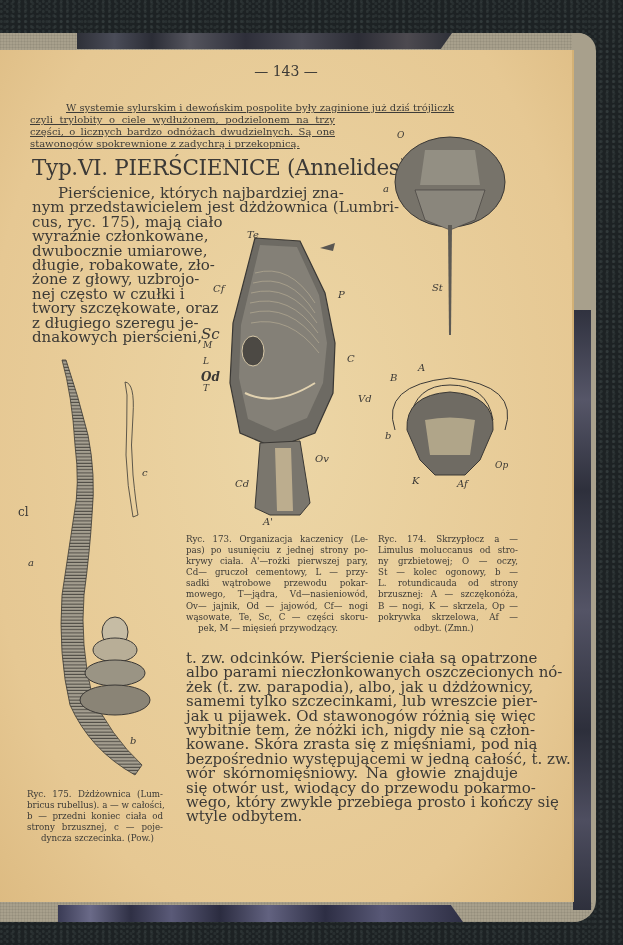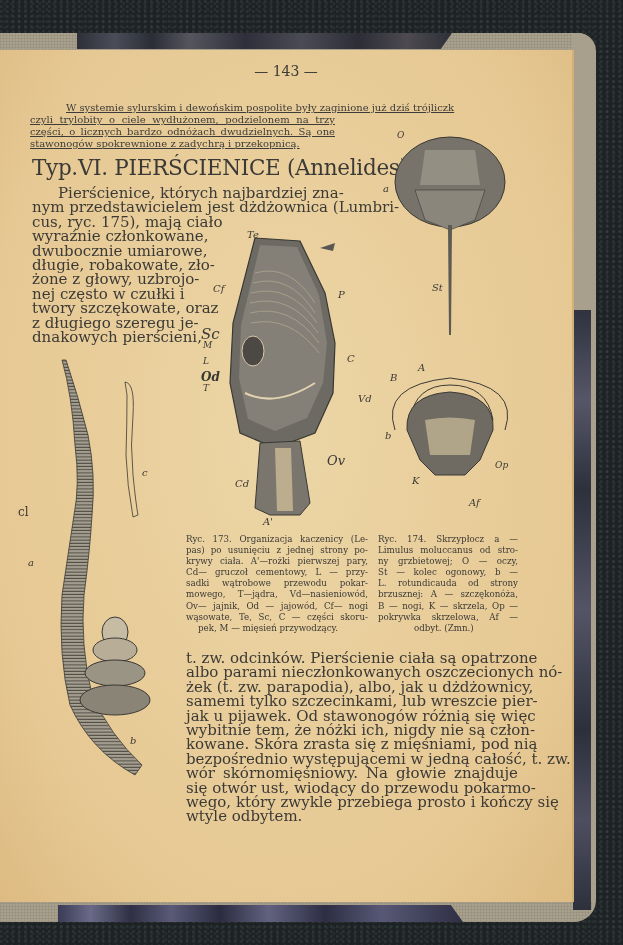--- a/index.html
+++ b/index.html
@@ -106,21 +106,21 @@
     <span class="lbl" style="left:32px; top:-4px;">Te</span>
     <span class="lbl" style="left:-2px; top:50px;text-align:right;">Cf</span>
     <span class="lbl" style="left:123px; top:56px;">P</span>
     <span class="lbl" style="left:-14px; top:92px; font-size:15px;">Sc</span>
     <span class="lbl" style="left:-12px; top:107px; font-size:9px;">M</span>
     <span class="lbl" style="left:-12px; top:123px; font-size:9px;">L</span>
     <span class="lbl" style="left:-14px; top:137px; font-size:12px;font-weight:bold;">Od</span>
     <span class="lbl" style="left:-12px; top:150px; font-size:9px;">T</span>
     <span class="lbl" style="left:132px; top:120px;">C</span>
     <span class="lbl" style="left:134px; top:160px;margin-left:9px;">Vd</span>
-    <span class="lbl" style="left:112px; top:220px; font-size:13px;">Ov</span>
+    <span class="lbl" style="left:100px; top:220px; font-size:10px;">Ov</span>
     <span class="lbl" style="left:20px; top:245px;">Cd</span>
     <span class="lbl" style="left:48px; top:283px;">A'</span>
   </div>
 
   <div class="abs" style="left:385px; top:80px; width:140px; height:400px;">
     <svg width="140" height="400" viewBox="0 0 140 400">
       <ellipse cx="65" cy="52" rx="55" ry="45" fill="#77736a" stroke="#3a3835"></ellipse>
       <path d="M40 20 L90 20 L95 55 L35 55 Z" fill="#9a968a" opacity="0.8"></path>
       <path d="M30 60 L100 60 L90 90 L65 100 L40 90 Z" fill="#8a867c" stroke="#3a3835" stroke-width="0.6"></path>
       <path d="M63 95 L67 95 L66 205 L64 205 Z" fill="#5d5a54"></path>
@@ -130,21 +130,21 @@
       <path d="M10 300 Q-5 255 65 248 Q135 255 120 300" fill="none" stroke="#3a3835" stroke-width="1"></path>
     </svg>
     <span class="lbl" style="left:12px; top:0px; font-size:9px;">O</span>
     <span class="lbl" style="left:-2px; top:53px;">a</span>
     <span class="lbl" style="left:47px; top:152px;">St</span>
     <span class="lbl" style="left:33px; top:232px;">A</span>
     <span class="lbl" style="left:5px; top:242px;">B</span>
     <span class="lbl" style="left:0px; top:300px;">b</span>
     <span class="lbl" style="left:110px; top:330px; font-size:9px;">Op</span>
     <span class="lbl" style="left:27px; top:345px;">K</span>
-    <span class="lbl" style="left:84px; top:348px;margin-top:19px;">Af</span>
+    <span class="lbl" style="left:72px; top:348px;">Af</span>
   </div>
 
   <div class="abs" style="left:30px; top:305px; width:150px; height:430px;">
     <svg width="150" height="430" viewBox="0 0 150 430">
       <defs>
         <pattern id="rings" width="6" height="3.2" patternUnits="userSpaceOnUse">
           <rect width="6" height="3.2" fill="#a59f90"></rect>
           <rect y="2.2" width="6" height="1" fill="#4a4740"></rect>
         </pattern>
       </defs>
@@ -193,14 +193,21 @@
     <span class="line justify">jak u pijawek. Od stawonogów różnią się więc</span>
     <span class="line justify">wybitnie tem, że nóżki ich, nigdy nie są człon-</span>
     <span class="line justify">kowane. Skóra zrasta się z mięśniami, pod nią</span>
     <span class="line justify">bezpośrednio występującemi w jedną całość, t. zw.</span>
     <span class="line justify">wór skórnomięśniowy. Na głowie znajduje</span>
     <span class="line justify">się otwór ust, wiodący do przewodu pokarmo-</span>
     <span class="line justify">wego, który zwykle przebiega prosto i kończy się</span>
     <span class="line">wtyle odbytem.</span>
   </div>
 
+  <div class="abs cap" style="left:27px; top:739px; width:136px;">
+    <span class="line justify">Ryc. 175. Dżdżownica (Lum-</span>
+    <span class="line justify">bricus rubellus). a — w całości,</span>
+    <span class="line justify">b — przedni koniec ciała od</span>
+    <span class="line justify">strony brzusznej, c — poje-</span>
+    <span class="line" style="padding-left:14px;">dyncza szczecinka. (Pow.)</span>
+  </div>
 
 </div>
 
 </body></html>

